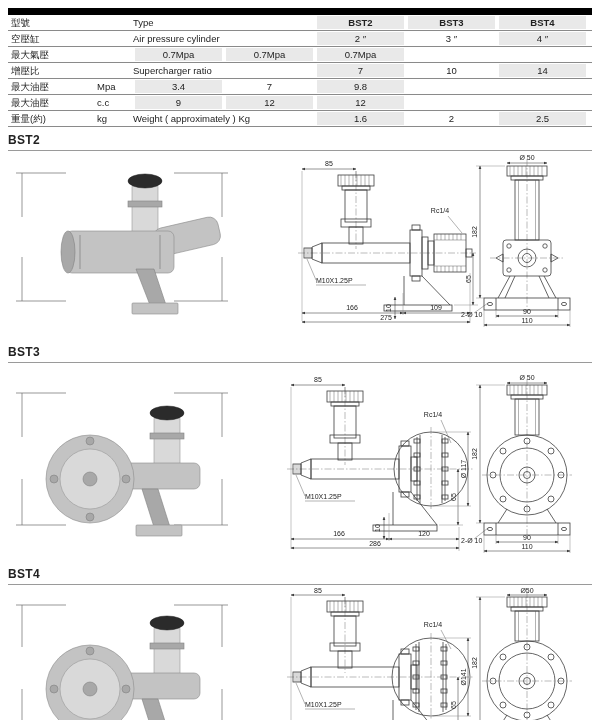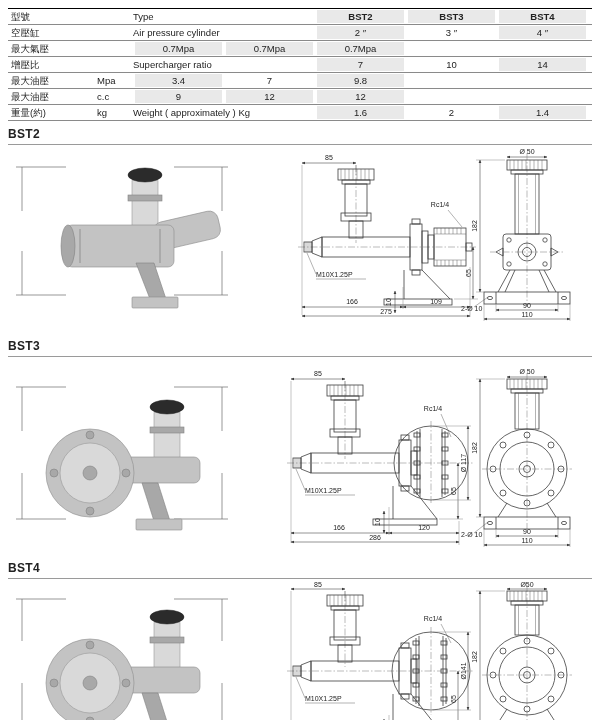--- a/index.html
+++ b/index.html
@@ -1,19 +1,19 @@
 <!DOCTYPE html>
 <html><head>
 <meta charset="utf-8">
 <style>
   html,body{margin:0;padding:0}
   body{width:600px;height:720px;background:#fff;overflow:hidden;
        font-family:"Liberation Sans","DejaVu Sans",sans-serif;color:#222}
   
-  .tbl{margin:8px 8px 0;border-top:1px solid #000000}
+  .tbl{margin:8px 8px 0;border-top:7px solid #000000}
   .tr{display:flex;height:15px;border-bottom:1px solid #8a8a8a;font-size:9.5px;line-height:15px}
   .cell{display:flex;align-items:center;white-space:nowrap;overflow:hidden}
   .c-cn{width:86px;padding-left:3px}
   .c-unit{width:36px}
   .c-en{width:182px}
   .c-val{width:87px;justify-content:center;background:#e9e9e9;margin:1px 2px;height:13px}
   .c-val.w{background:#fff}
   .tr.head .c-val{font-weight:bold}
   
   .sec-h{margin:6px 8px 0;padding-bottom:3px;border-bottom:1px solid #9a9a9a;
@@ -93,21 +93,21 @@
     <div class="cell c-val">9</div>
     <div class="cell c-val">12</div>
     <div class="cell c-val">12</div>
   </div>
   <div class="tr">
     <div class="cell c-cn">重量(約)</div>
     <div class="cell c-unit">kg</div>
     <div class="cell c-en">Weight ( approximately )  Kg</div>
     <div class="cell c-val">1.6</div>
     <div class="cell c-val w">2</div>
-    <div class="cell c-val">1.4</div>
+    <div class="cell c-val">2.5</div>
   </div>
 </div>
 
 <div class="sec-h">BST2</div>
 <div class="sec-c" style="height:184px">
 
   <svg class="abs" style="left:14px;top:6px" width="216" height="160" viewBox="0 0 216 160">
     <g class="cm">
       <path d="M8,16v44M2,16h50"></path>
         <path d="M208,16v44M160,16h54"></path>

